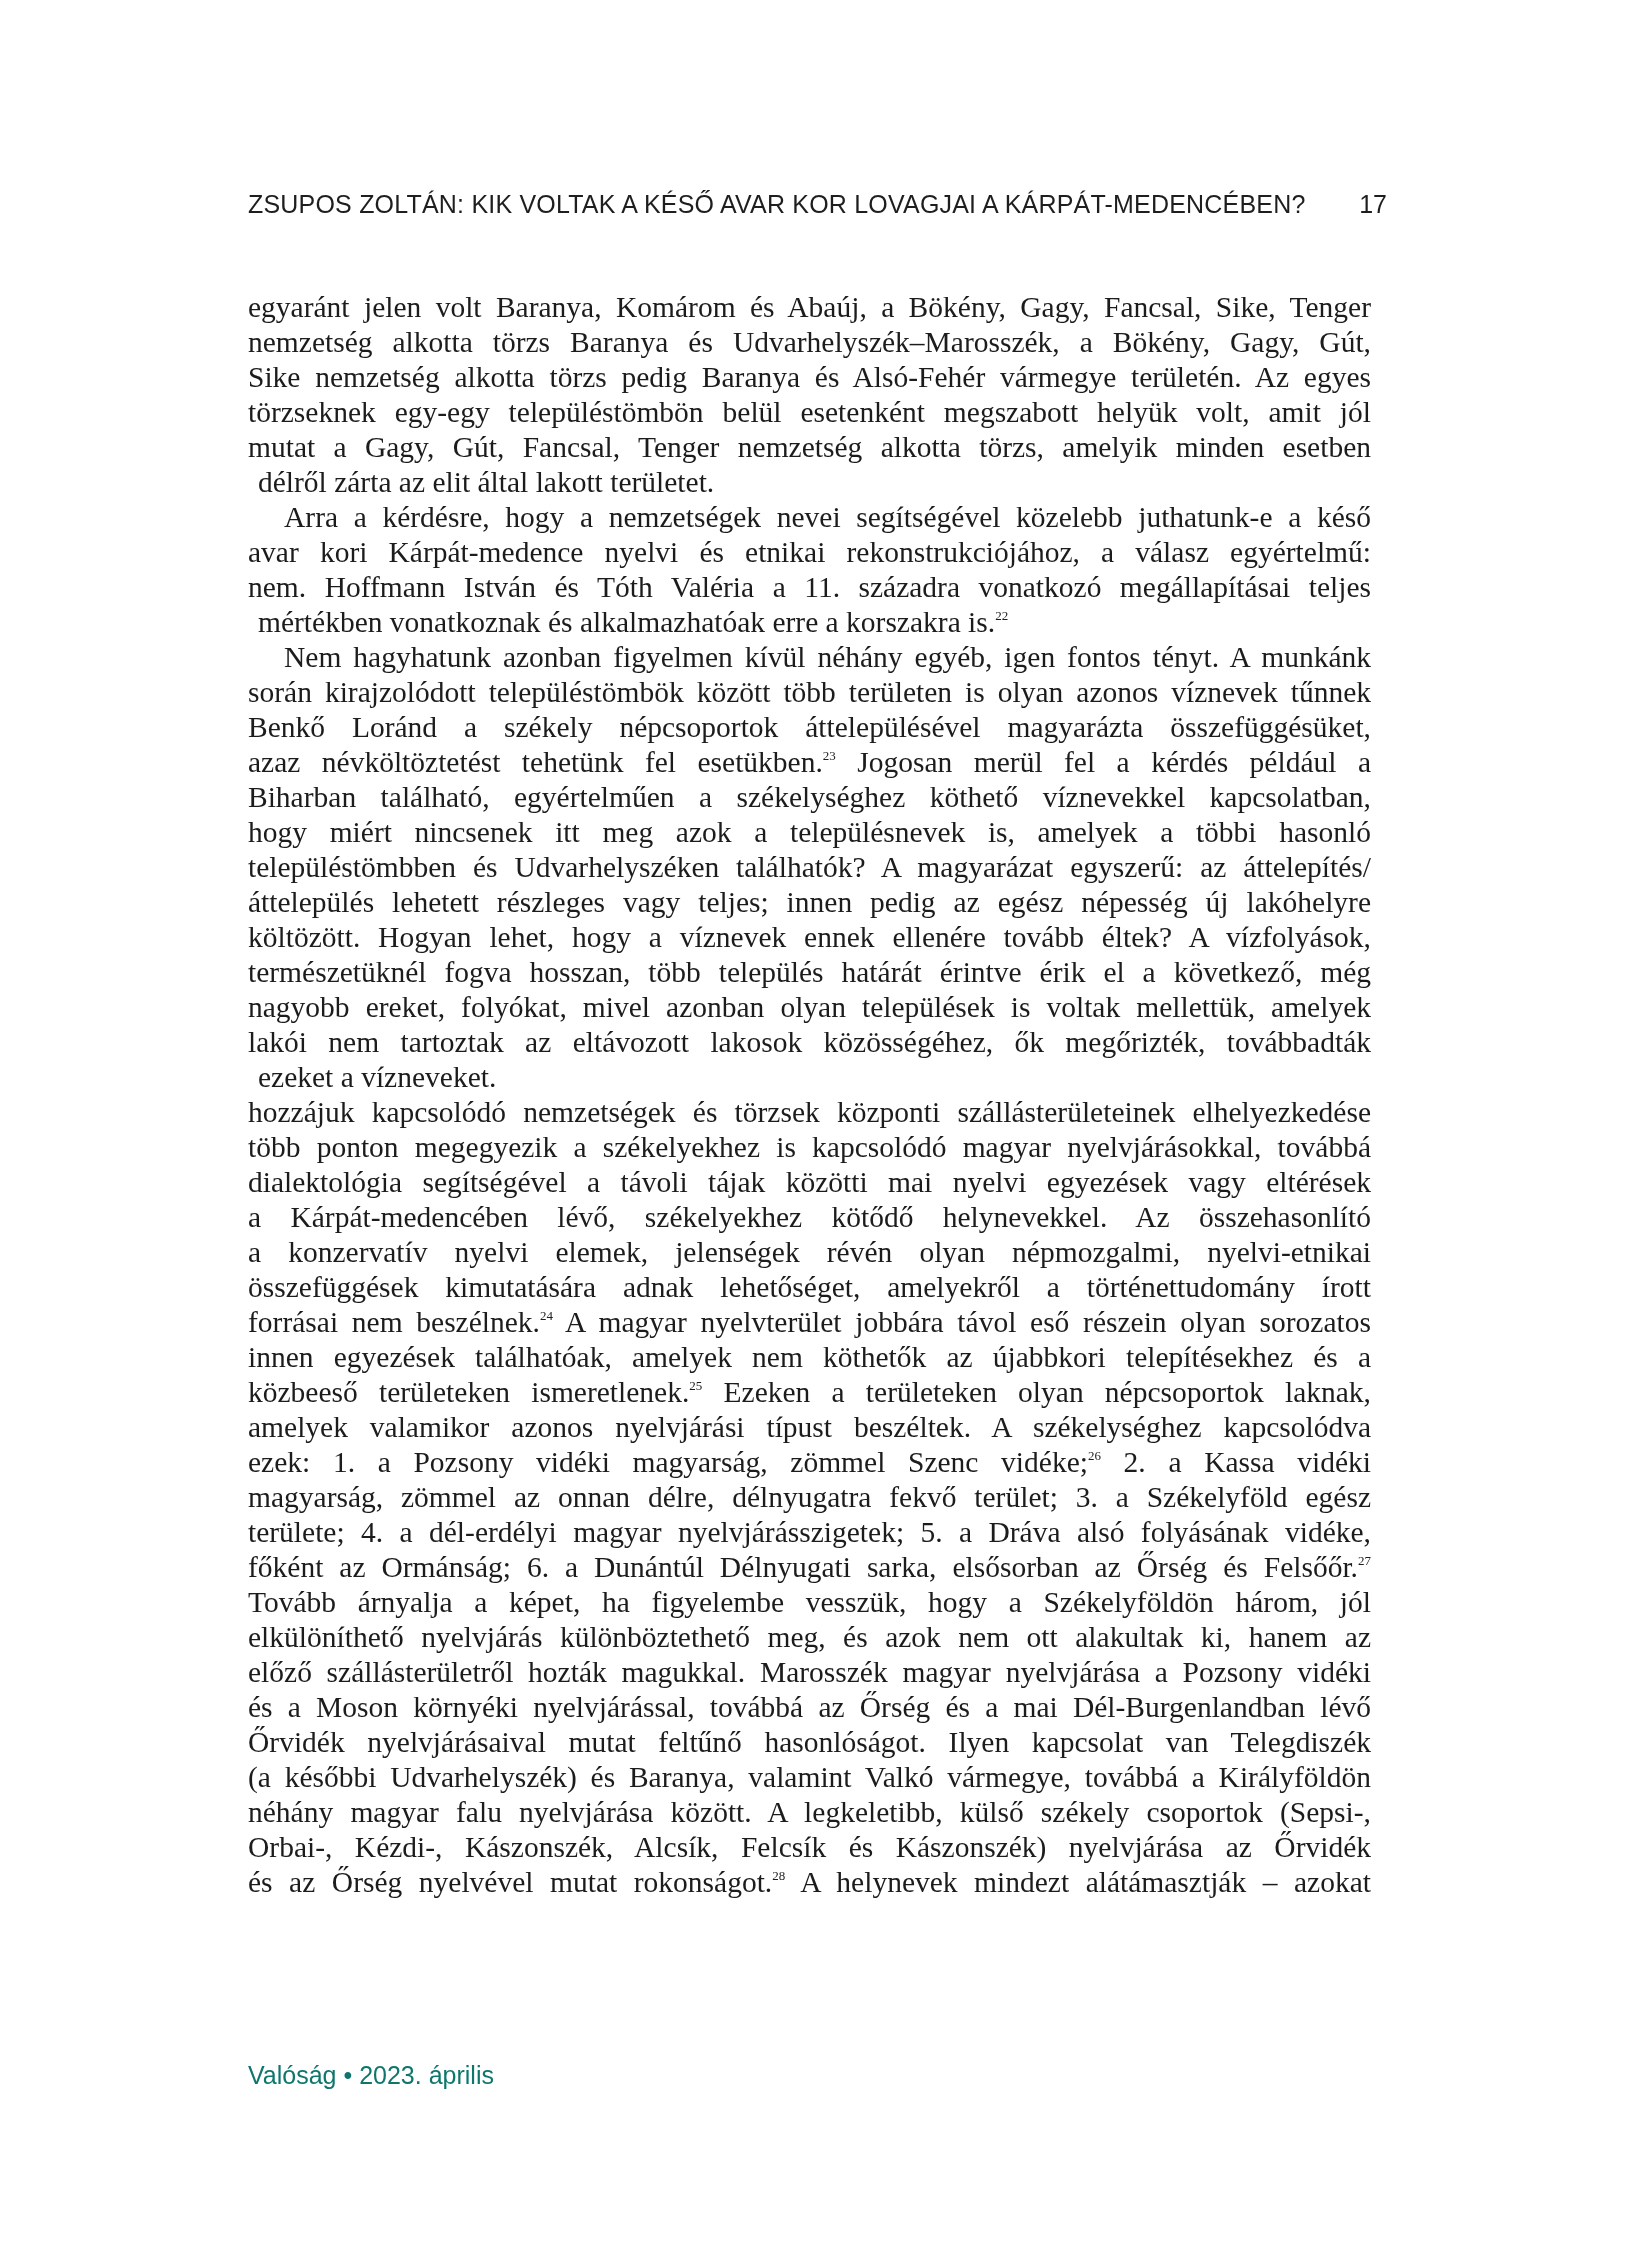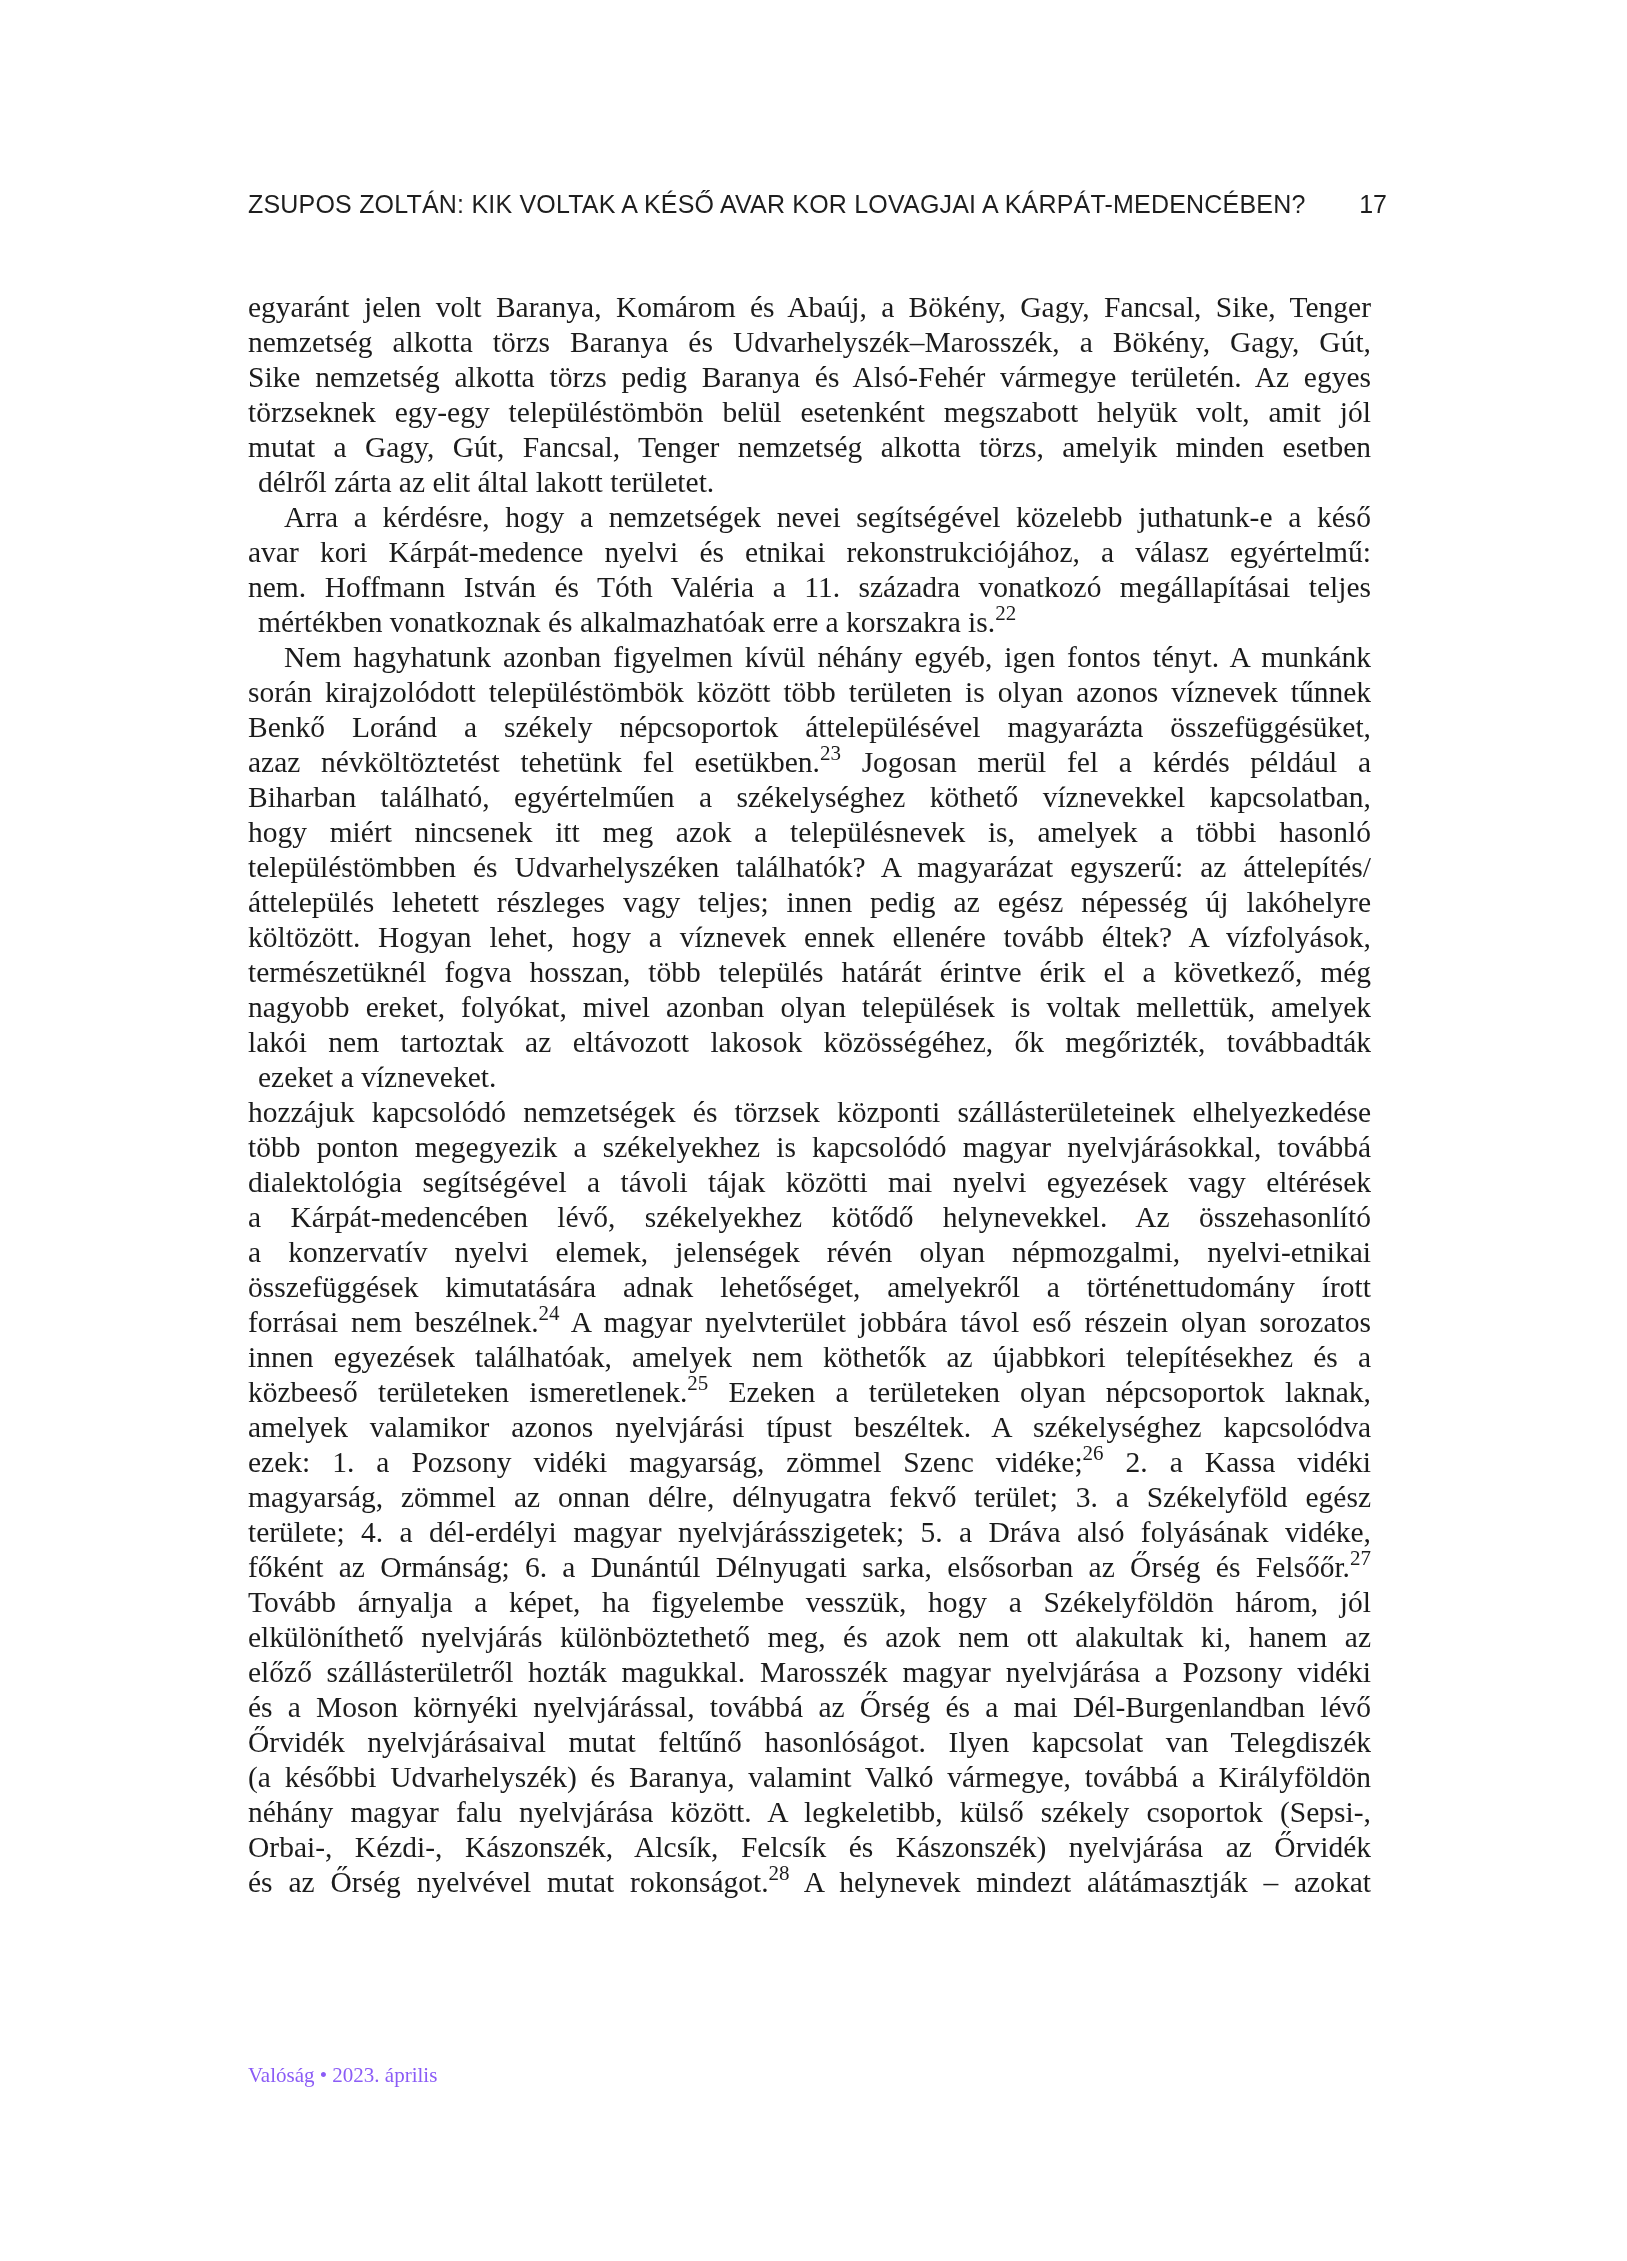--- a/index.html
+++ b/index.html
@@ -13,24 +13,24 @@
   .body-text {
     position: absolute; left: 248px; top: 290px; width: 1123px;
     font-family: "Liberation Serif", serif; font-size: 29.5px; line-height: 35px;
   }
   .line {
     display: block; height: 35px; white-space: nowrap;
     text-align: justify; text-align-last: justify;
   }
   .line.last { text-align-last: left; margin-left: 10px; }
   .line.indent { padding-left: 36px; }
-  sup.fn { font-size: 21px; vertical-align: 12.3px; line-height: 0; }
+  sup.fn { font-size: 13px; vertical-align: 12.3px; line-height: 0; }
   .footer {
     position: absolute; left: 248px; top: 2060px;
-    font-family: Liberation Serif, serif; font-size: 21px; line-height: 31px; color: #8b5cf6;
+    font-family: Liberation Sans, sans-serif; font-size: 25px; line-height: 31px; color: #0f766e;
   }
 </style>
 </head>
 <body>
 
 <div class="running-head">
   <span class="title">ZSUPOS ZOLTÁN: KIK VOLTAK A KÉSŐ AVAR KOR LOVAGJAI A KÁRPÁT-MEDENCÉBEN?</span>
   <span class="page-num">17</span>
 </div>
 

